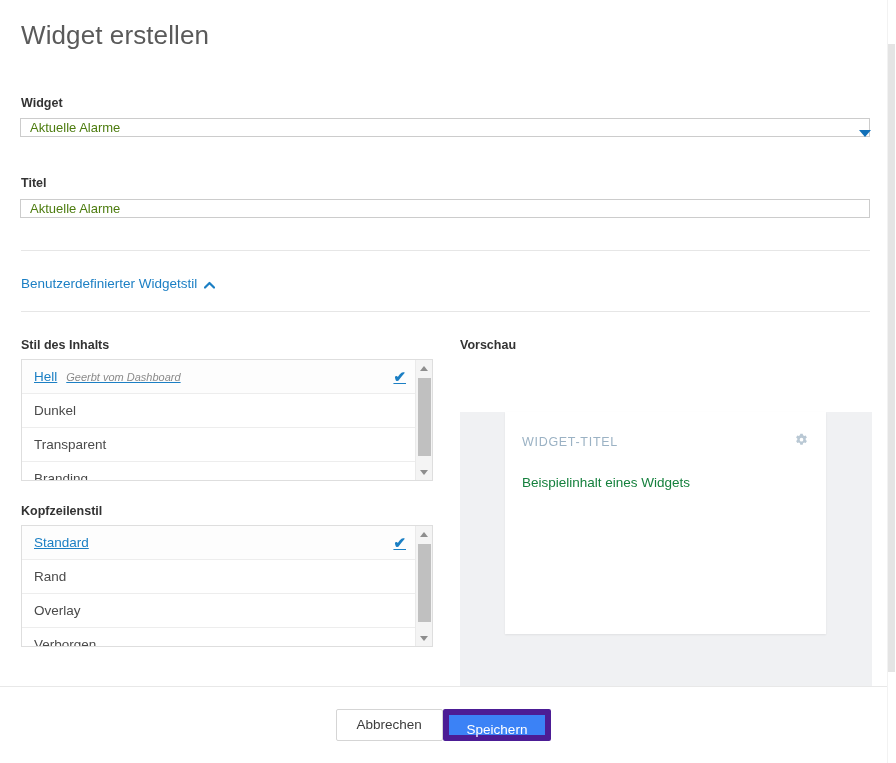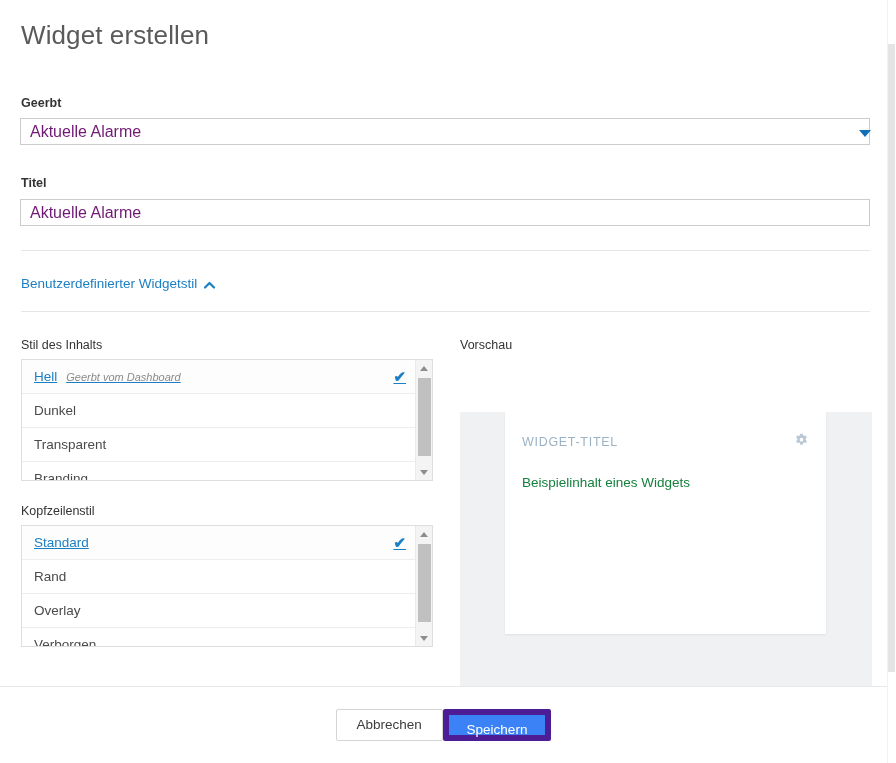--- a/index.html
+++ b/index.html
@@ -69,25 +69,25 @@
     line-height: 16px;
   }
 
   .lbl-widget { position: absolute; left: 21px; top: 95px; }
   .lbl-titel  { position: absolute; left: 21px; top: 175px; }
 
   .text-input {
     position: absolute;
     left: 20px;
     width: 850px;
-    height: 27px;
+    height: 19px;
     background: #ffffff;
     border: 1px solid #cccccc;
-    font-size: 16px;
-    color: #701a75;
+    font-size: 13px;
+    color: #4d7c0f;
     font-family: "Liberation Sans", sans-serif;
     padding: 0 9px;
     line-height: 27px;
     outline: none;
   }
   .inp-widget { top: 118px; }
   .inp-titel  { top: 199px; }
 
   .select-caret {
     position: absolute;
@@ -150,21 +150,21 @@
   }
   .right-col {
     position: absolute;
     left: 460px;
     top: 337px;
     width: 412px;
   }
 
   .col-label {
     font-size: 12.5px;
-    font-weight: normal;
+    font-weight: bold;
     color: #333333;
     margin-bottom: 6px;
     line-height: 16px;
   }
 
   
   .listbox {
     position: relative;
     width: 412px;
     height: 122px;
@@ -331,21 +331,21 @@
 </style>
 </head>
 <body>
 
 <div class="dialog">
 
   <div class="body-area">
 
     <div class="page-title">Widget erstellen</div>
 
-    <div class="field-label lbl-widget">Geerbt</div>
+    <div class="field-label lbl-widget">Widget</div>
     <input class="text-input inp-widget" readonly="" value="Aktuelle Alarme" style="">
     <span class="select-caret"></span>
 
     <div class="field-label lbl-titel">Titel</div>
     <input class="text-input inp-titel" value="Aktuelle Alarme" style="">
 
     <div class="divider div-1"></div>
 
     <div class="style-toggle">
       <span>Benutzerdefinierter Widgetstil</span>

